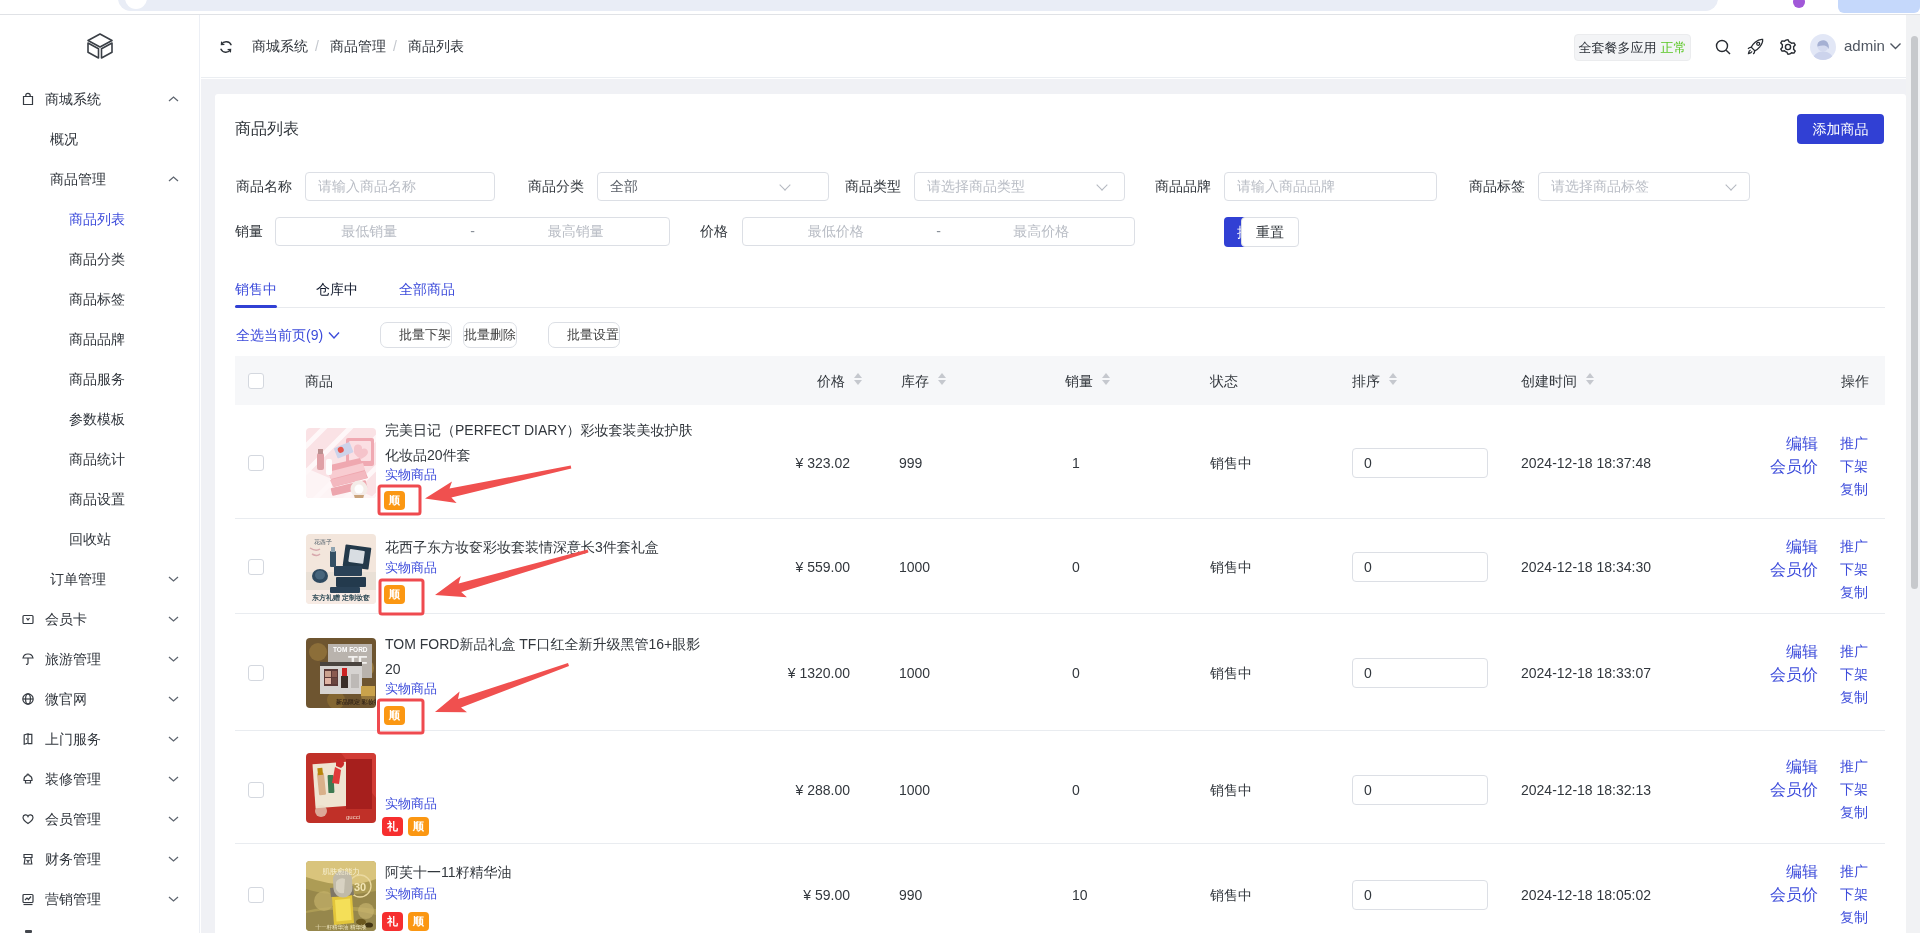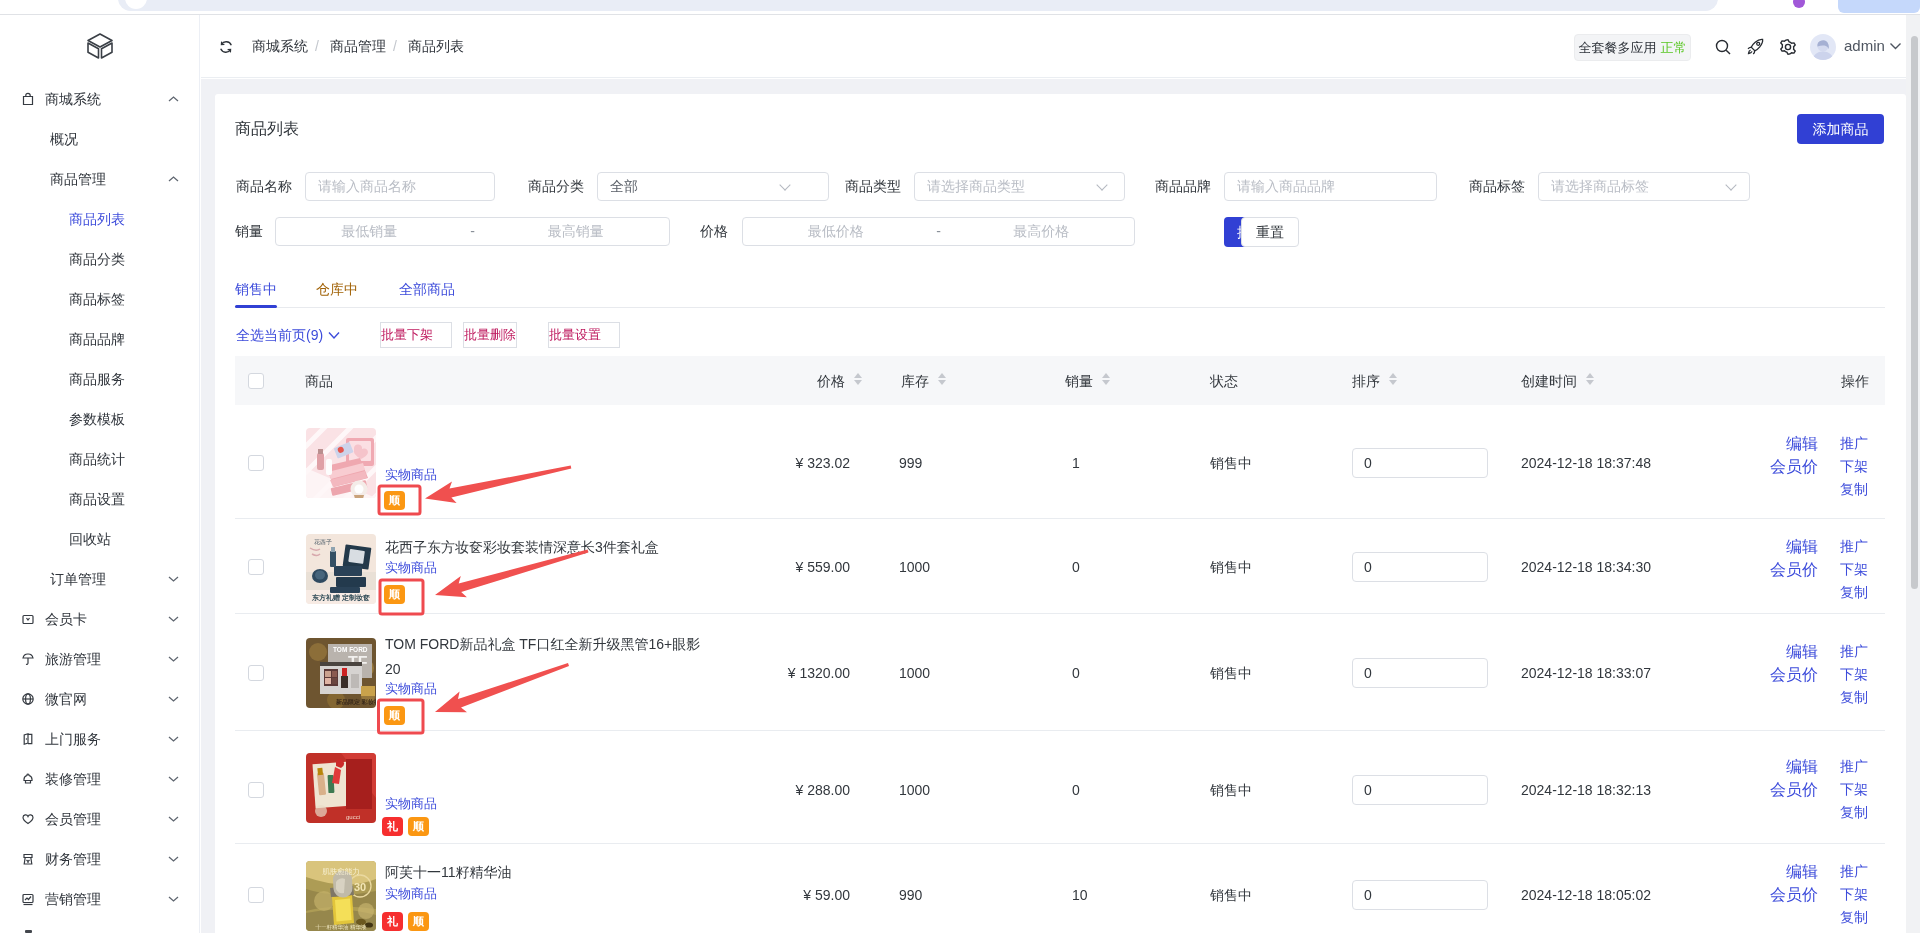--- a/index.html
+++ b/index.html
@@ -34,24 +34,24 @@
 .lb{position:absolute;height:29px;line-height:29px;font-size:14px;color:#32373d;white-space:nowrap}
 .ipt{position:absolute;height:29px;border:1px solid #dcdfe5;border-radius:4px;background:#fff;font-size:14px;line-height:27px;color:#5a6068;padding-left:12px;white-space:nowrap}
 .ph{color:#b9bdc5}
 .selch{position:absolute;top:9px;width:8px;height:8px;border-right:1.4px solid #b4b8c0;border-bottom:1.4px solid #b4b8c0;transform:rotate(45deg)}
 .rangebox{position:absolute;height:29px;border:1px solid #dcdfe5;border-radius:4px;background:#fff;display:flex;align-items:center}
 .rangebox .seg{flex:1;text-align:center;font-size:14px;color:#b9bdc5;line-height:27px}
 .rangebox .dash{width:20px;text-align:center;color:#8a9099;font-size:14px;line-height:27px}
 .btn{position:absolute;height:30px;border-radius:4px;font-size:14px;text-align:center;line-height:30px}
 .btn.primary{background:#3140d4;color:#fff}
 .btn.plain{background:#fff;border:1px solid #dcdfe5;color:#32373d;line-height:28px}
-.sbtn{position:absolute;height:26px;border:1px solid #dcdfe5;border-radius:0;background:#fff;font-size:13px;color:#be185d;text-align:left;line-height:24px}
+.sbtn{position:absolute;height:26px;border:1px solid #dcdfe5;border-radius:7px;background:#fff;font-size:13px;color:#404040;text-align:right;line-height:24px}
 .tab{position:absolute;top:185px;height:20px;line-height:20px;font-size:14px}
 .blue{color:#3d4cdb}
-.dark{color:#a16207}
+.dark{color:#0f172a}
 .cbx{position:absolute;width:16px;height:16px;border:1px solid #d4d8df;border-radius:3px;background:#fff}
 .thead{position:absolute;left:20px;top:262px;width:1650px;height:49px;background:#f6f7f9}
 .th{position:absolute;top:15px;height:20px;line-height:20px;font-size:14px;color:#32373d;white-space:nowrap}
 .sort{position:absolute;top:17px;width:0;height:0;border-left:4px solid transparent;border-right:4px solid transparent}
 .sort.up{border-bottom:5px solid #c5c8ce}
 .sort.dn{border-top:5px solid #c5c8ce;top:24px}
 .row{position:absolute;left:20px;width:1650px;border-bottom:1px solid #e9ecf0}
 .pimg{position:absolute;left:71px;width:70px;height:70px;border-radius:4px;overflow:hidden}
 .ptit{position:absolute;left:150px;width:540px;font-size:14px;line-height:25px;color:#32373d;white-space:pre-line}
 .ptype{position:absolute;left:150px;font-size:13px;line-height:17px;color:#3d4cdb}
@@ -344,20 +344,22 @@
             <rect x="25" y="56" width="36" height="8" rx="1" fill="#eda6ae" transform="rotate(-13 43 60)"></rect>
             <rect x="11" y="25" width="7" height="17" rx="2" fill="#dfa0a6"></rect>
             <rect x="12" y="21" width="5" height="5" fill="#b98f8f"></rect>
             <rect x="20" y="31" width="6" height="16" rx="2" fill="#fdfdfd"></rect>
             <rect x="29" y="17" width="17" height="11" rx="1" fill="#cdd3ea" transform="rotate(-22 37 22)"></rect>
             <circle cx="35" cy="21" r="3" fill="#e4574f" transform="rotate(-22 37 22)"></circle>
             <circle cx="53" cy="61" r="8.5" fill="#f4ece8"></circle>
             <circle cx="53" cy="61" r="4.5" fill="#fefefe"></circle>
             <path d="M48 67 l10 0 l-1 4 l-8 0 z" fill="#c9a27a"></path>
           </svg></div>
+<div class="ptit" style="top:13px">完美日记（PERFECT DIARY）彩妆套装美妆护肤
+化妆品20件套</div>
 <div class="ptype" style="top:61px">实物商品</div>
 <div class="bdg o" style="left:149px;top:86px">顺</div>
 <div class="pricec" style="top:48px">¥ 323.02</div>
 <div class="cell" style="left:664px;top:48px">999</div>
 <div class="cell" style="left:837px;top:48px">1</div>
 <div class="cell" style="left:975px;top:48px">销售中</div>
 <div class="sorti" style="top:43px">0</div>
 <div class="cell" style="left:1286px;top:48px">2024-12-18 18:37:48</div>
 <div class="opsL" style="top:27px">编辑
 会员价</div>

